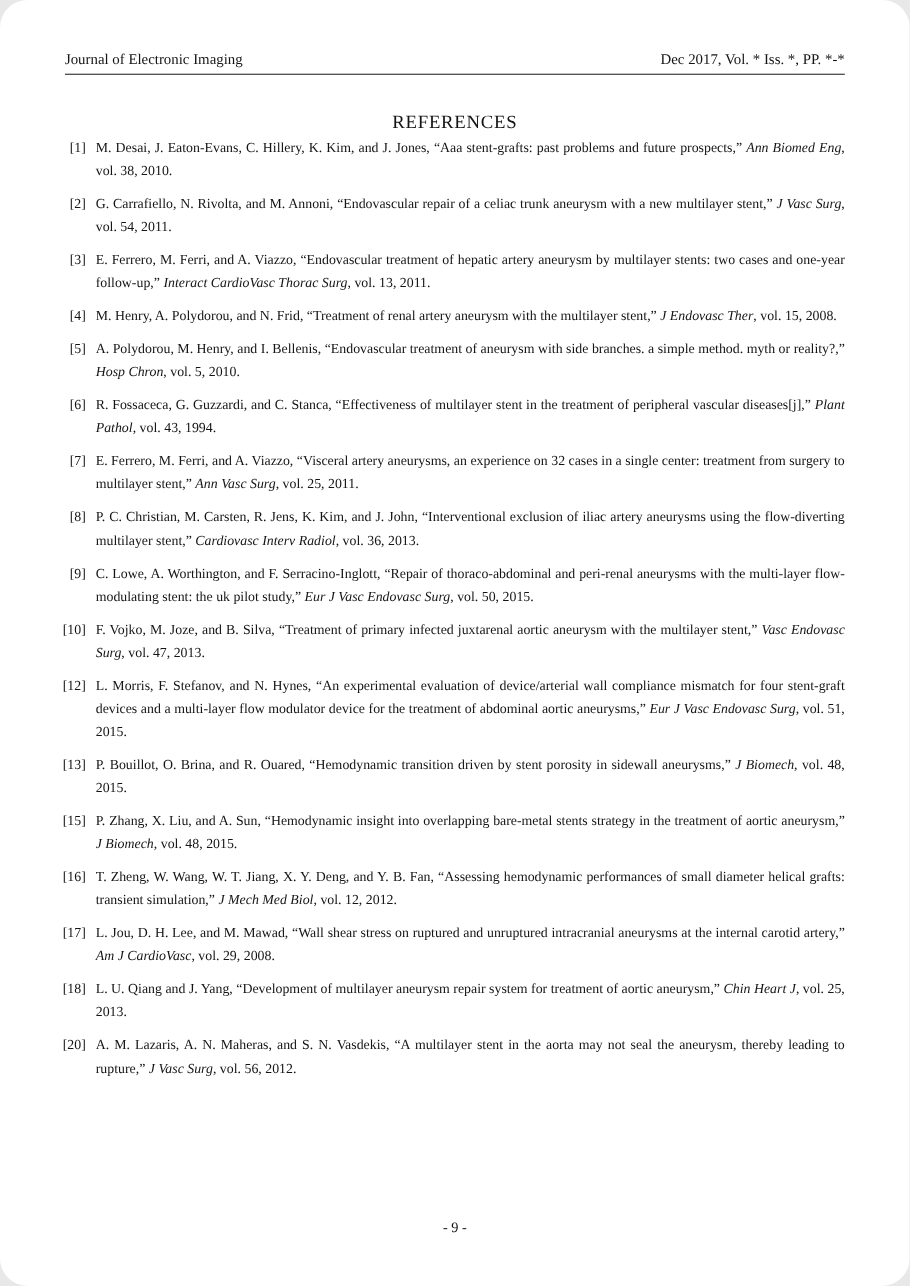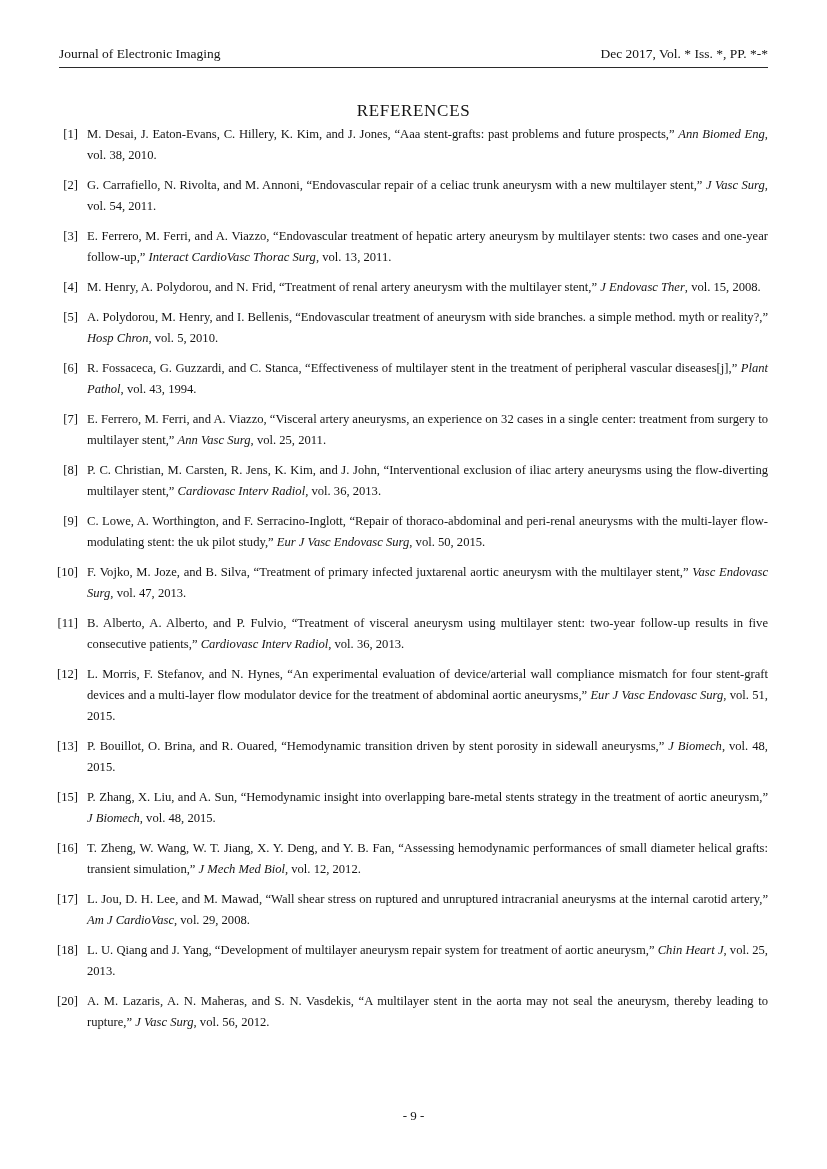--- a/index.html
+++ b/index.html
@@ -5,20 +5,21 @@
   html, body { margin: 0; padding: 0; background: #e8e8e8; }
   .page {
     position: relative;
     width: 827px;
     height: 1169px;
     margin: 0 auto;
     background: #ffffff;
     font-family: "Liberation Serif", "DejaVu Serif", serif;
     color: #141414;
     overflow: hidden;
+    border-radius: 25px;
   }
   .header {
     position: absolute;
     top: 46px;
     left: 59px;
     right: 59px;
     display: flex;
     justify-content: space-between;
     align-items: baseline;
     font-size: 13.5px;
@@ -93,21 +94,20 @@
     <div class="ref"><span class="ref-label">[6]</span><span class="ref-pre">R. Fossaceca, G. Guzzardi, and C. Stanca, “Effectiveness of multilayer stent in the treatment of peripheral vascular diseases[j],” </span><span class="ref-journal">Plant Pathol</span><span class="ref-post">, vol. 43, 1994.</span></div>
 
     <div class="ref"><span class="ref-label">[7]</span><span class="ref-pre">E. Ferrero, M. Ferri, and A. Viazzo, “Visceral artery aneurysms, an experience on 32 cases in a single center: treatment from surgery to multilayer stent,” </span><span class="ref-journal">Ann Vasc Surg</span><span class="ref-post">, vol. 25, 2011.</span></div>
 
     <div class="ref"><span class="ref-label">[8]</span><span class="ref-pre">P. C. Christian, M. Carsten, R. Jens, K. Kim, and J. John, “Interventional exclusion of iliac artery aneurysms using the flow-diverting multilayer stent,” </span><span class="ref-journal">Cardiovasc Interv Radiol</span><span class="ref-post">, vol. 36, 2013.</span></div>
 
     <div class="ref"><span class="ref-label">[9]</span><span class="ref-pre">C. Lowe, A. Worthington, and F. Serracino-Inglott, “Repair of thoraco-abdominal and peri-renal aneurysms with the multi-layer flow-modulating stent: the uk pilot study,” </span><span class="ref-journal">Eur J Vasc Endovasc Surg</span><span class="ref-post">, vol. 50, 2015.</span></div>
 
     <div class="ref"><span class="ref-label">[10]</span><span class="ref-pre">F. Vojko, M. Joze, and B. Silva, “Treatment of primary infected juxtarenal aortic aneurysm with the multilayer stent,” </span><span class="ref-journal">Vasc Endovasc Surg</span><span class="ref-post">, vol. 47, 2013.</span></div>
 
-    <div class="ref"><span class="ref-label">[11]</span><span class="ref-pre">B. Alberto, A. Alberto, and P. Fulvio, “Treatment of visceral aneurysm using multilayer stent: two-year follow-up results in five consecutive patients,” </span><span class="ref-journal">Cardiovasc Interv Radiol</span><span class="ref-post">, vol. 36, 2013.</span></div>
 
     <div class="ref"><span class="ref-label">[12]</span><span class="ref-pre">L. Morris, F. Stefanov, and N. Hynes, “An experimental evaluation of device/arterial wall compliance mismatch for four stent-graft devices and a multi-layer flow modulator device for the treatment of abdominal aortic aneurysms,” </span><span class="ref-journal">Eur J Vasc Endovasc Surg</span><span class="ref-post">, vol. 51, 2015.</span></div>
 
     <div class="ref"><span class="ref-label">[13]</span><span class="ref-pre">P. Bouillot, O. Brina, and R. Ouared, “Hemodynamic transition driven by stent porosity in sidewall aneurysms,” </span><span class="ref-journal">J Biomech</span><span class="ref-post">, vol. 48, 2015.</span></div>
 
 
     <div class="ref"><span class="ref-label">[15]</span><span class="ref-pre">P. Zhang, X. Liu, and A. Sun, “Hemodynamic insight into overlapping bare-metal stents strategy in the treatment of aortic aneurysm,” </span><span class="ref-journal">J Biomech</span><span class="ref-post">, vol. 48, 2015.</span></div>
 
     <div class="ref"><span class="ref-label">[16]</span><span class="ref-pre">T. Zheng, W. Wang, W. T. Jiang, X. Y. Deng, and Y. B. Fan, “Assessing hemodynamic performances of small diameter helical grafts: transient simulation,” </span><span class="ref-journal">J Mech Med Biol</span><span class="ref-post">, vol. 12, 2012.</span></div>
 

